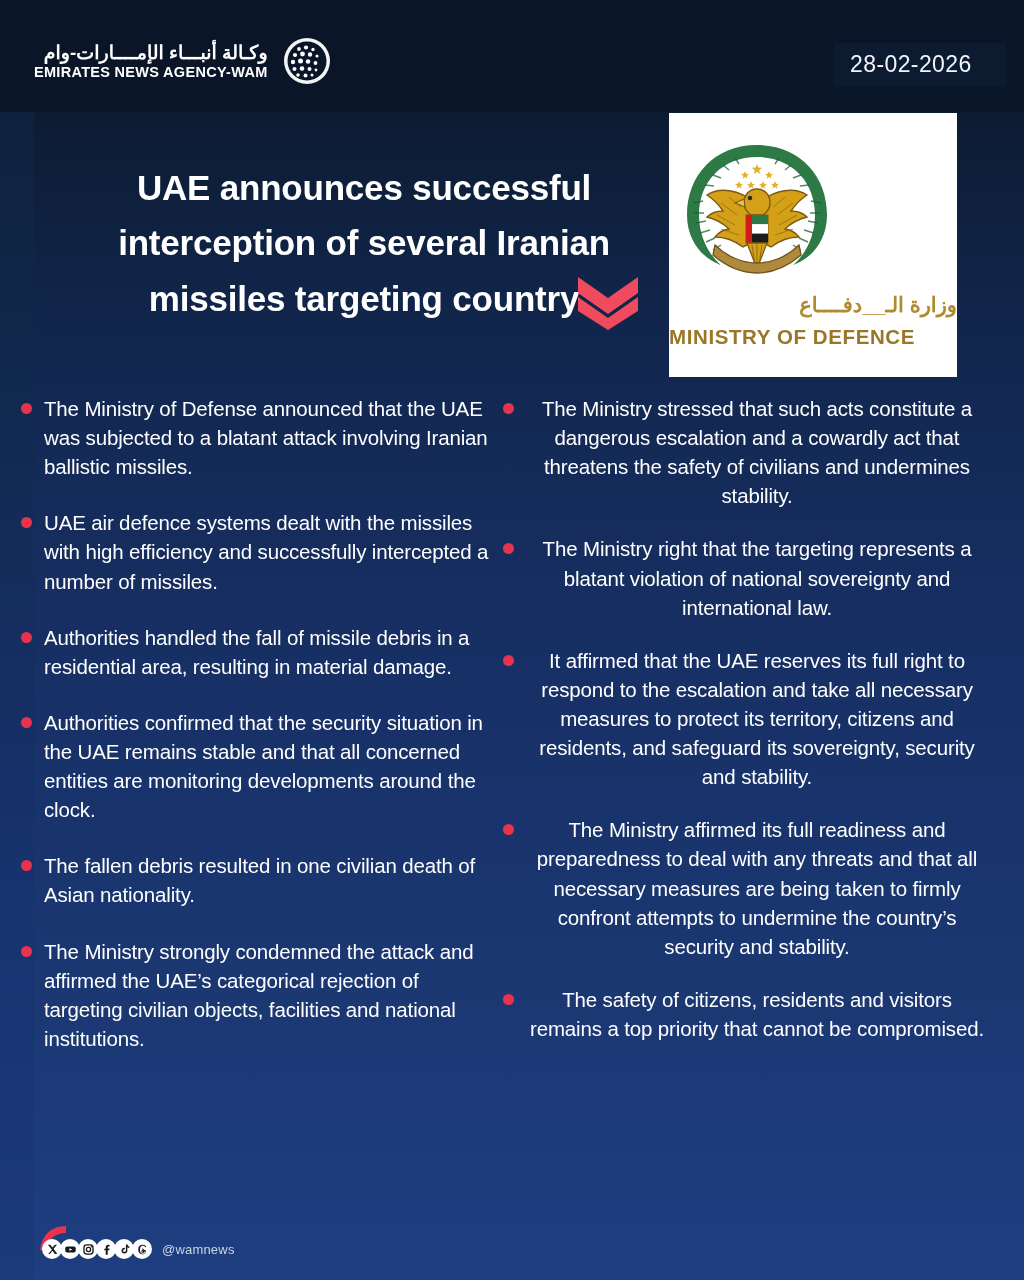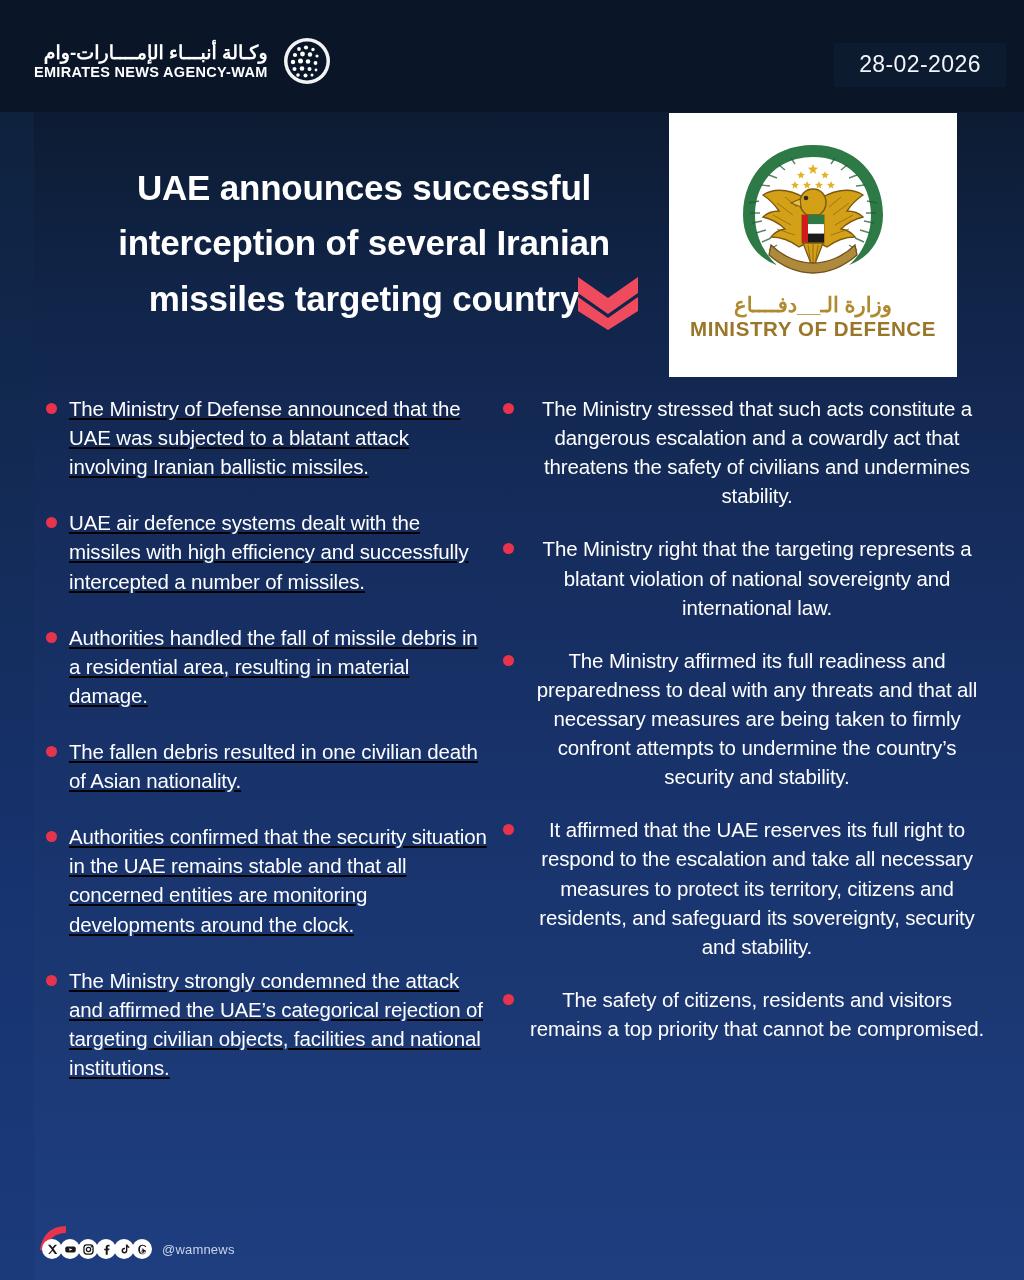--- a/index.html
+++ b/index.html
@@ -74,21 +74,20 @@
   .date-badge {
     position: absolute;
     right: 18px; top: 43px;
     min-width: 172px;
     padding: 8px 16px 9px;
     background: #0d1b30;
     color: #f2f5fb;
     font-size: 23px;
     font-weight: 400;
     letter-spacing: .4px;
-    text-align: center;
     border-radius: 1px;
   }
 
   
   .headline {
     position: absolute;
     left: 64px; top: 160px;
     width: 600px;
     text-align: center;
   }
@@ -106,53 +105,52 @@
   }
 
   
   .mod-logo {
     position: absolute;
     left: 669px; top: 113px;
     width: 288px; height: 264px;
     background: #ffffff;
     display: flex;
     flex-direction: column;
-    align-items: center;
     justify-content: flex-start;
     padding-top: 18px;
   }
   .mod-emblem { width: 176px; height: 150px; }
   .mod-ar {
     margin-top: 12px;
     color: #b08a2e;
     font-size: 21px;
     font-weight: 700;
     direction: rtl;
     letter-spacing: 2px;
   }
   .mod-en {
-    margin-top: 0;
+    margin-top: 8px;
     color: #9a7628;
     font-size: 20.5px;
     font-weight: 700;
     letter-spacing: .6px;
   }
 
   
   .columns {
     position: absolute;
     left: 0; top: 394px;
     width: 1024px;
     display: flex;
   }
   .col {
     display: flex;
     flex-direction: column;
   }
-  .col-left  { width: 497px; padding-left: 46px; padding-right: 6px; text-decoration: underline; }
+  .col-left  { width: 497px; padding-left: 21px; padding-right: 6px; }
   .col-right { width: 527px; padding-left: 6px;  padding-right: 36px; text-align: center; }
 
   .bullet {
     display: flex;
     align-items: flex-start;
     gap: 12px;
   }
   .col-left  .bullet { margin-bottom: 27px; }
   .col-right .bullet { margin-bottom: 24px; }
 
@@ -333,48 +331,48 @@
       <div class="bullet">
         <span class="dot"></span>
         <span class="bullet-text">UAE air defence systems dealt with the missiles with high efficiency and successfully intercepted a number of missiles.</span>
       </div>
       <div class="bullet">
         <span class="dot"></span>
         <span class="bullet-text">Authorities handled the fall of missile debris in a residential area, resulting in material damage.</span>
       </div>
       <div class="bullet">
         <span class="dot"></span>
+        <span class="bullet-text">Authorities confirmed that the security situation in the UAE remains stable and that all concerned entities are monitoring developments around the clock.</span>
+      </div>
+      <div class="bullet">
+        <span class="dot"></span>
         <span class="bullet-text">The fallen debris resulted in one civilian death of Asian nationality.</span>
       </div>
       <div class="bullet">
         <span class="dot"></span>
-        <span class="bullet-text">Authorities confirmed that the security situation in the UAE remains stable and that all concerned entities are monitoring developments around the clock.</span>
-      </div>
-      <div class="bullet">
-        <span class="dot"></span>
         <span class="bullet-text">The Ministry strongly condemned the attack and affirmed the UAE’s categorical rejection of targeting civilian objects, facilities and national institutions.</span>
       </div>
     </div>
 
     <div class="col col-right">
       <div class="bullet">
         <span class="dot"></span>
         <span class="bullet-text">The Ministry stressed that such acts constitute a dangerous escalation and a cowardly act that threatens the safety of civilians and undermines stability.</span>
       </div>
       <div class="bullet">
         <span class="dot"></span>
         <span class="bullet-text">The Ministry right that the targeting represents a blatant violation of national sovereignty and international law.</span>
       </div>
       <div class="bullet">
         <span class="dot"></span>
+        <span class="bullet-text">It affirmed that the UAE reserves its full right to respond to the escalation and take all necessary measures to protect its territory, citizens and residents, and safeguard its sovereignty, security and stability.</span>
+      </div>
+      <div class="bullet">
+        <span class="dot"></span>
         <span class="bullet-text">The Ministry affirmed its full readiness and preparedness to deal with any threats and that all necessary measures are being taken to firmly confront attempts to undermine the country’s security and stability.</span>
-      </div>
-      <div class="bullet">
-        <span class="dot"></span>
-        <span class="bullet-text">It affirmed that the UAE reserves its full right to respond to the escalation and take all necessary measures to protect its territory, citizens and residents, and safeguard its sovereignty, security and stability.</span>
       </div>
       <div class="bullet">
         <span class="dot"></span>
         <span class="bullet-text">The safety of citizens, residents and visitors remains a top priority that cannot be compromised.</span>
       </div>
     </div>
   </div>
 
   <div class="footer">
 

